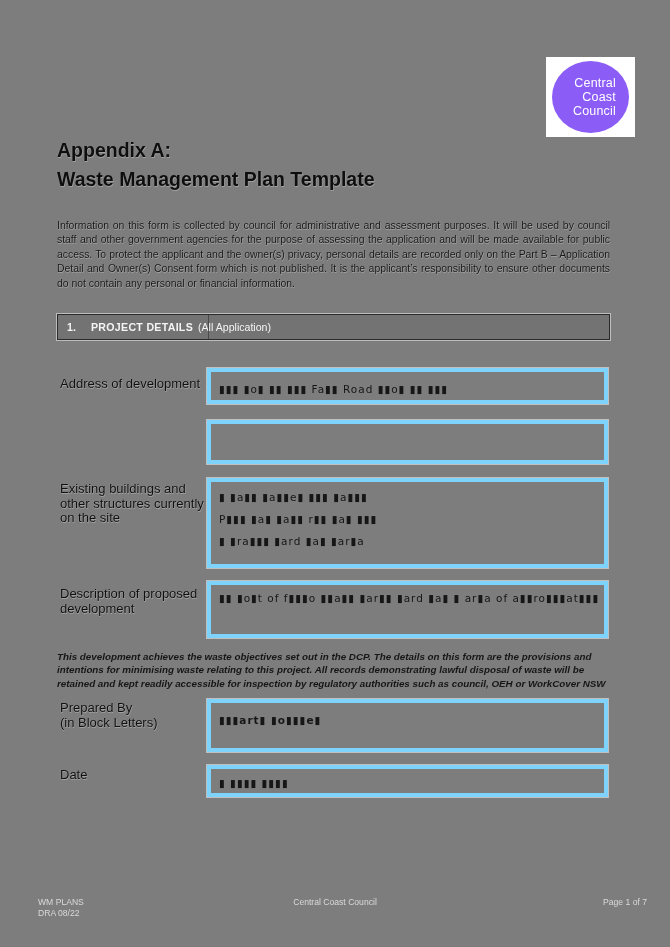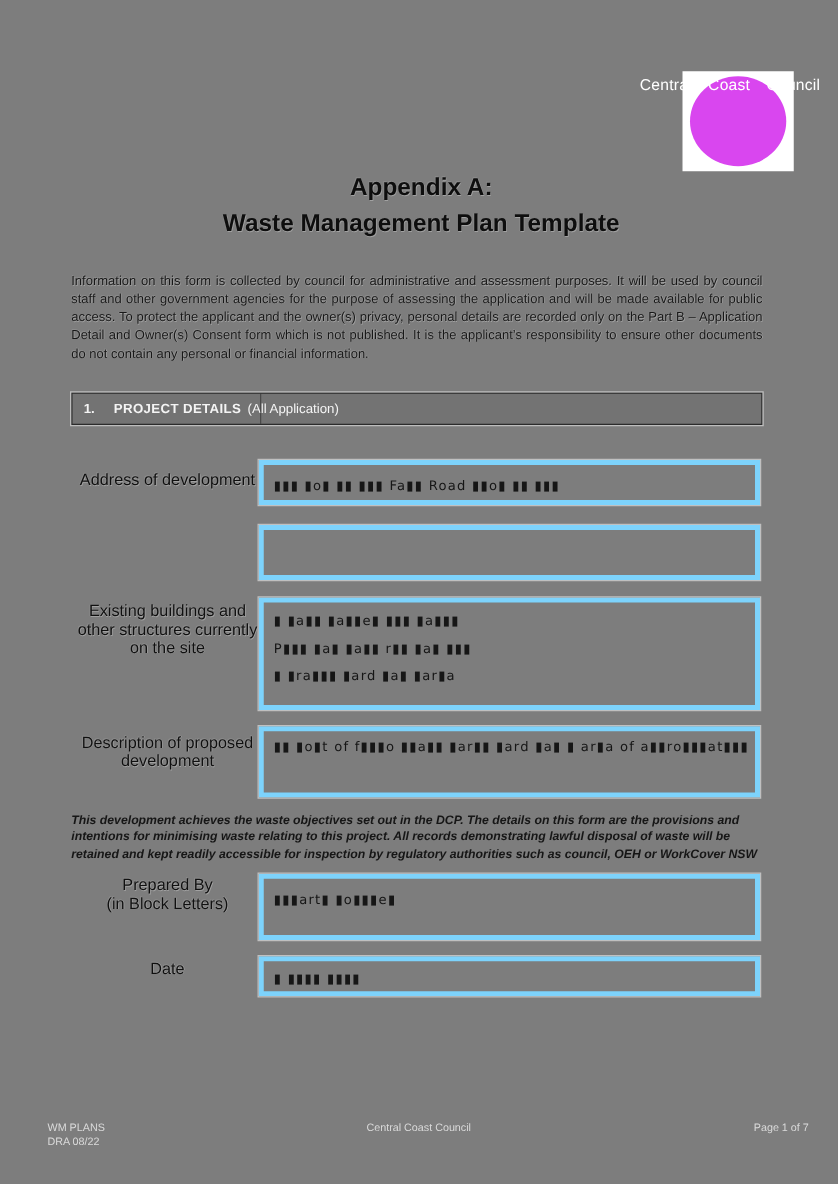--- a/index.html
+++ b/index.html
@@ -3,27 +3,27 @@
 <meta charset="utf-8">
 <style>
   html,body{margin:0;padding:0;}
   body{
     width:670px;height:947px;position:relative;overflow:hidden;
     background:#7d7d7d;
     font-family:"Liberation Sans", sans-serif;
     color:#141414;
   }
   .abs{position:absolute;}
-  .halo{text-shadow:0.5px 0.5px 0 rgba(255,255,255,0.28), -0.5px -0.5px 0 rgba(255,255,255,0.12);text-align:center;}
+  .halo{text-shadow:0.5px 0.5px 0 rgba(255,255,255,0.28), -0.5px -0.5px 0 rgba(255,255,255,0.12);}
 
   
   .logo-box{left:546px;top:57px;width:89px;height:80px;background:#ffffff;}
   .logo-circle{
     position:absolute;left:6px;top:4px;width:77px;height:72px;border-radius:50%;
-    background:#d946ef;display:flex;flex-direction:row;justify-content:center;
+    background:#8b5cf6;display:flex;flex-direction:column;justify-content:center;
   }
   .logo-circle span{
     display:block;text-align:right;padding-right:13px;
     color:#ffffff;font-size:12.5px;line-height:14px;font-weight:400;
     letter-spacing:0.2px;
   }
 
   
   .title{left:57px;top:136px;width:560px;font-size:19.5px;font-weight:700;line-height:29px;color:#0e0e0e;}
 
@@ -115,21 +115,21 @@
   <div class="value" style="padding:6px 8px 0 8px;">▮▮ ▮o▮t of f▮▮▮o ▮▮a▮▮ ▮ar▮▮ ▮ard ▮a▮ ▮ ar▮a of a▮▮ro▮▮▮at▮▮▮ ▮▮▮ ▮▮▮▮▮ *</div>
 </div>
 
 <div class="abs declaration">This development achieves the waste objectives set out in the DCP. The details on this form are the provisions and intentions for minimising waste relating to this project. All records demonstrating lawful disposal of waste will be retained and kept readily accessible for inspection by regulatory authorities such as council, OEH or WorkCover NSW</div>
 
 <div class="abs label halo" style="top:701px;">
   <div>Prepared By</div>
   <div>(in Block Letters)</div>
 </div>
 <div class="abs fbox" style="top:699px;height:53px;">
-  <div class="value" style="padding:10px 4px 0 8px;">▮▮▮art▮ ▮o▮▮▮e▮</div>
+  <div class="value" style="padding:10px 4px 0 8px;font-weight:bold;">▮▮▮art▮ ▮o▮▮▮e▮</div>
 </div>
 
 <div class="abs label halo" style="top:768px;">Date</div>
 <div class="abs fbox" style="top:765px;height:32px;">
   <div class="value" style="padding:7px 8px 0 8px;">▮ ▮▮▮▮ ▮▮▮▮</div>
 </div>
 
 <div class="abs footer-text footer-left">
   <div>WM PLANS</div>
   <div>DRA 08/22</div>

